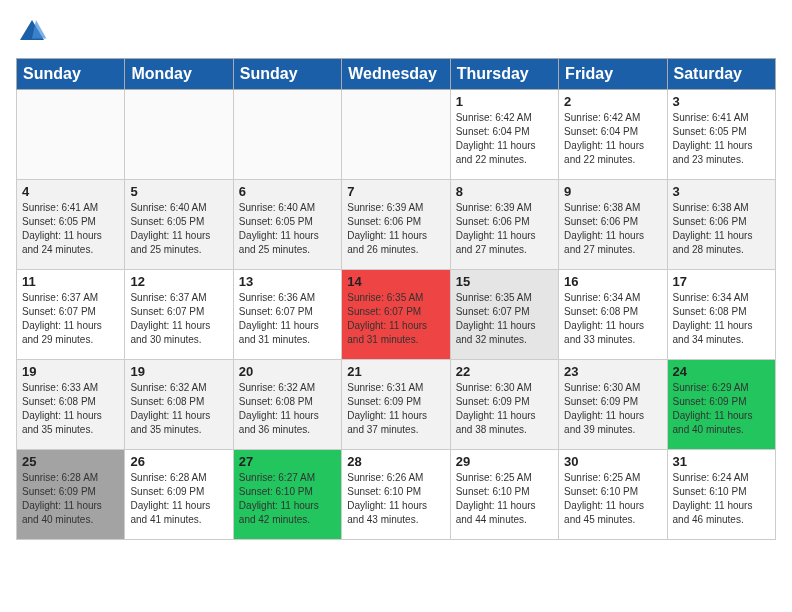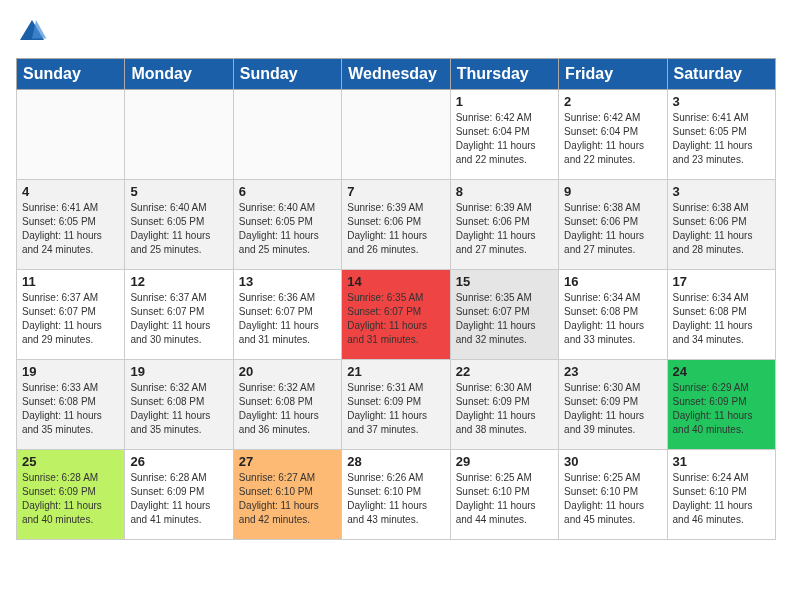--- a/index.html
+++ b/index.html
@@ -233,29 +233,29 @@
         <td style="background-color: rgb(242, 242, 242); margin-top: 20px;">
           <div class="cell-date">23</div>
           <div class="cell-info">Sunrise: 6:30 AM<br>Sunset: 6:09 PM<br>Daylight: 11 hours and 39 minutes.</div>
         </td>
         <td style="background-color: #22c55e;">
           <div class="cell-date">24</div>
           <div class="cell-info">Sunrise: 6:29 AM<br>Sunset: 6:09 PM<br>Daylight: 11 hours and 40 minutes.</div>
         </td>
       </tr>
       <tr>
-        <td style="background-color: #bef264;">
+        <td style="background-color: #a3a3a3;">
           <div class="cell-date">25</div>
           <div class="cell-info">Sunrise: 6:28 AM<br>Sunset: 6:09 PM<br>Daylight: 11 hours and 40 minutes.</div>
         </td>
         <td style="background-color: rgb(255, 255, 255);">
           <div class="cell-date">26</div>
           <div class="cell-info">Sunrise: 6:28 AM<br>Sunset: 6:09 PM<br>Daylight: 11 hours and 41 minutes.</div>
         </td>
-        <td style="background-color: #fdba74; margin-top: 12px;">
+        <td style="background-color: #22c55e; margin-top: 12px;">
           <div class="cell-date">27</div>
           <div class="cell-info">Sunrise: 6:27 AM<br>Sunset: 6:10 PM<br>Daylight: 11 hours and 42 minutes.</div>
         </td>
         <td style="background-color: rgb(255, 255, 255);">
           <div class="cell-date">28</div>
           <div class="cell-info">Sunrise: 6:26 AM<br>Sunset: 6:10 PM<br>Daylight: 11 hours and 43 minutes.</div>
         </td>
         <td style="background-color: rgb(255, 255, 255);">
           <div class="cell-date">29</div>
           <div class="cell-info">Sunrise: 6:25 AM<br>Sunset: 6:10 PM<br>Daylight: 11 hours and 44 minutes.</div>

